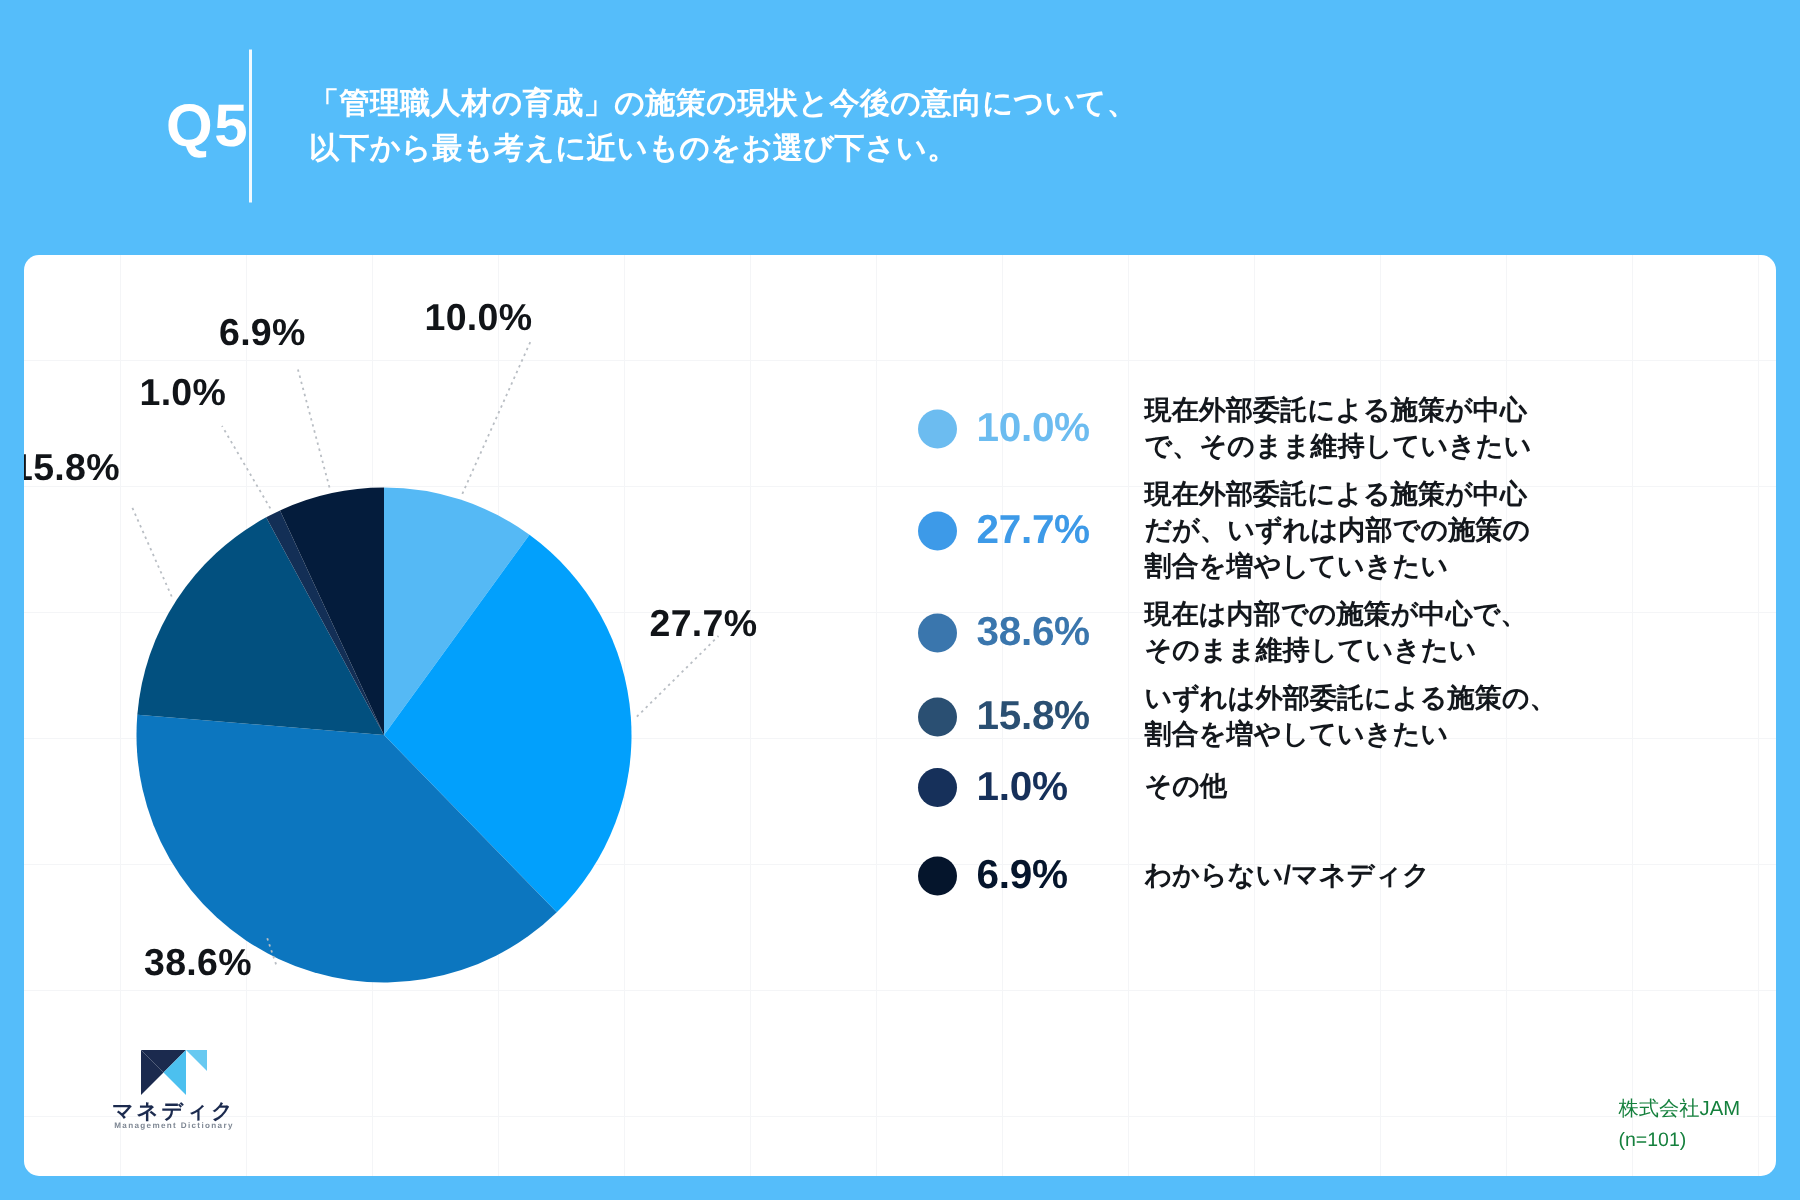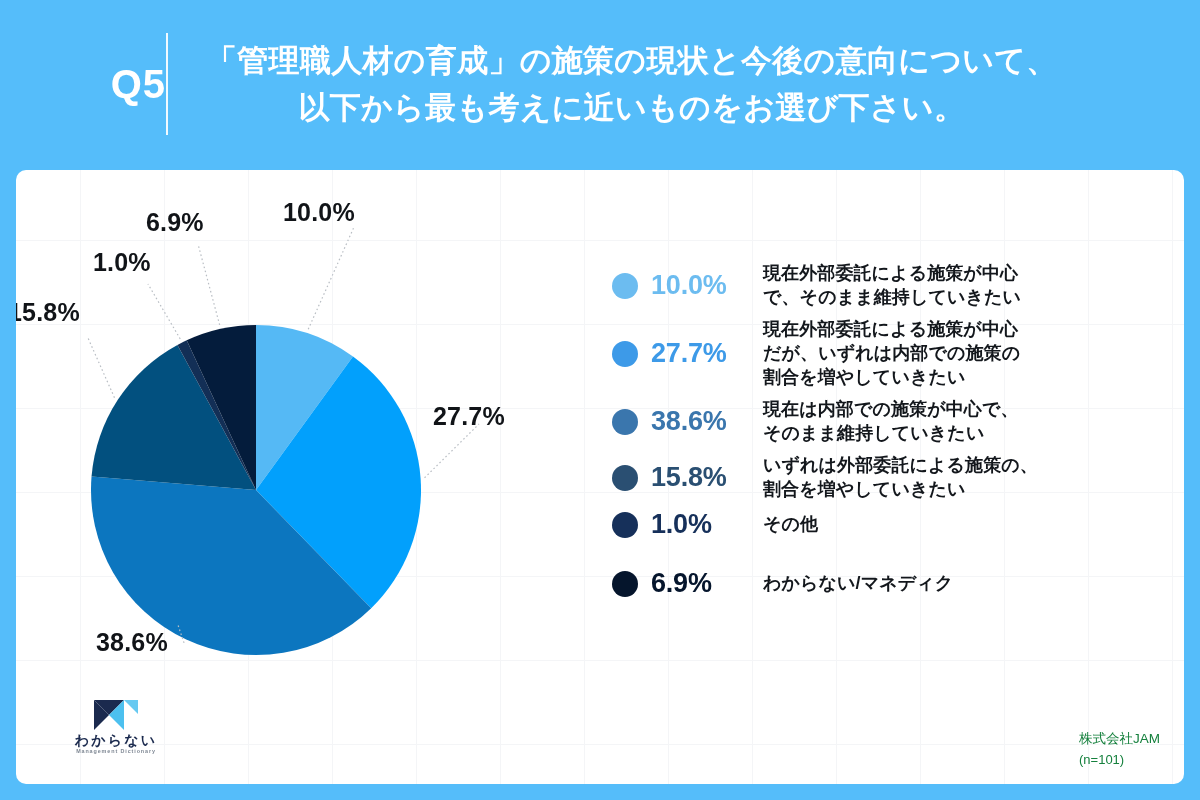--- a/index.html
+++ b/index.html
@@ -37,25 +37,24 @@
     width: 2px;
     height: 102px;
     background: #ffffff;
     flex: 0 0 2px;
     opacity: .92;
   }
   #qtitle {
     padding-left: 38px;
     padding-right: 20px;
     color: #ffffff;
-    font-size: 31px;
+    font-size: 20px;
     font-weight: bold;
     line-height: 1.52;
     letter-spacing: .3px;
-    text-align: center;
   }
   #qtitle .line { display: block; white-space: nowrap; }
 
   
   #card {
     position: absolute;
     left: 16px; top: 170px;
     width: 1168px; height: 614px;
     background: #ffffff;
     border-radius: 10px;
@@ -259,21 +258,21 @@
 
     </div>
 
     <div id="logo">
       <svg id="logo-mark" width="44" height="30" viewBox="0 0 44 30">
         <polygon points="0,0 0,30 15,15" fill="#1b2a4e"></polygon>
         <polygon points="0,0 15,15 30,0" fill="#1b2a4e"></polygon>
         <polygon points="30,0 15,15 30,30" fill="#4cc0ef"></polygon>
         <polygon points="30,0 44,0 44,14" fill="#4cc0ef" opacity=".85"></polygon>
       </svg>
-      <div id="logo-jp">わからない</div>
+      <div id="logo-jp">マネディク</div>
       <div id="logo-en">Management Dictionary</div>
     </div>
 
     <div id="footer">
       <div class="f1">株式会社JAM</div>
       <div class="f3">(n=101)</div>
     </div>
 
   </div>
 </div>

